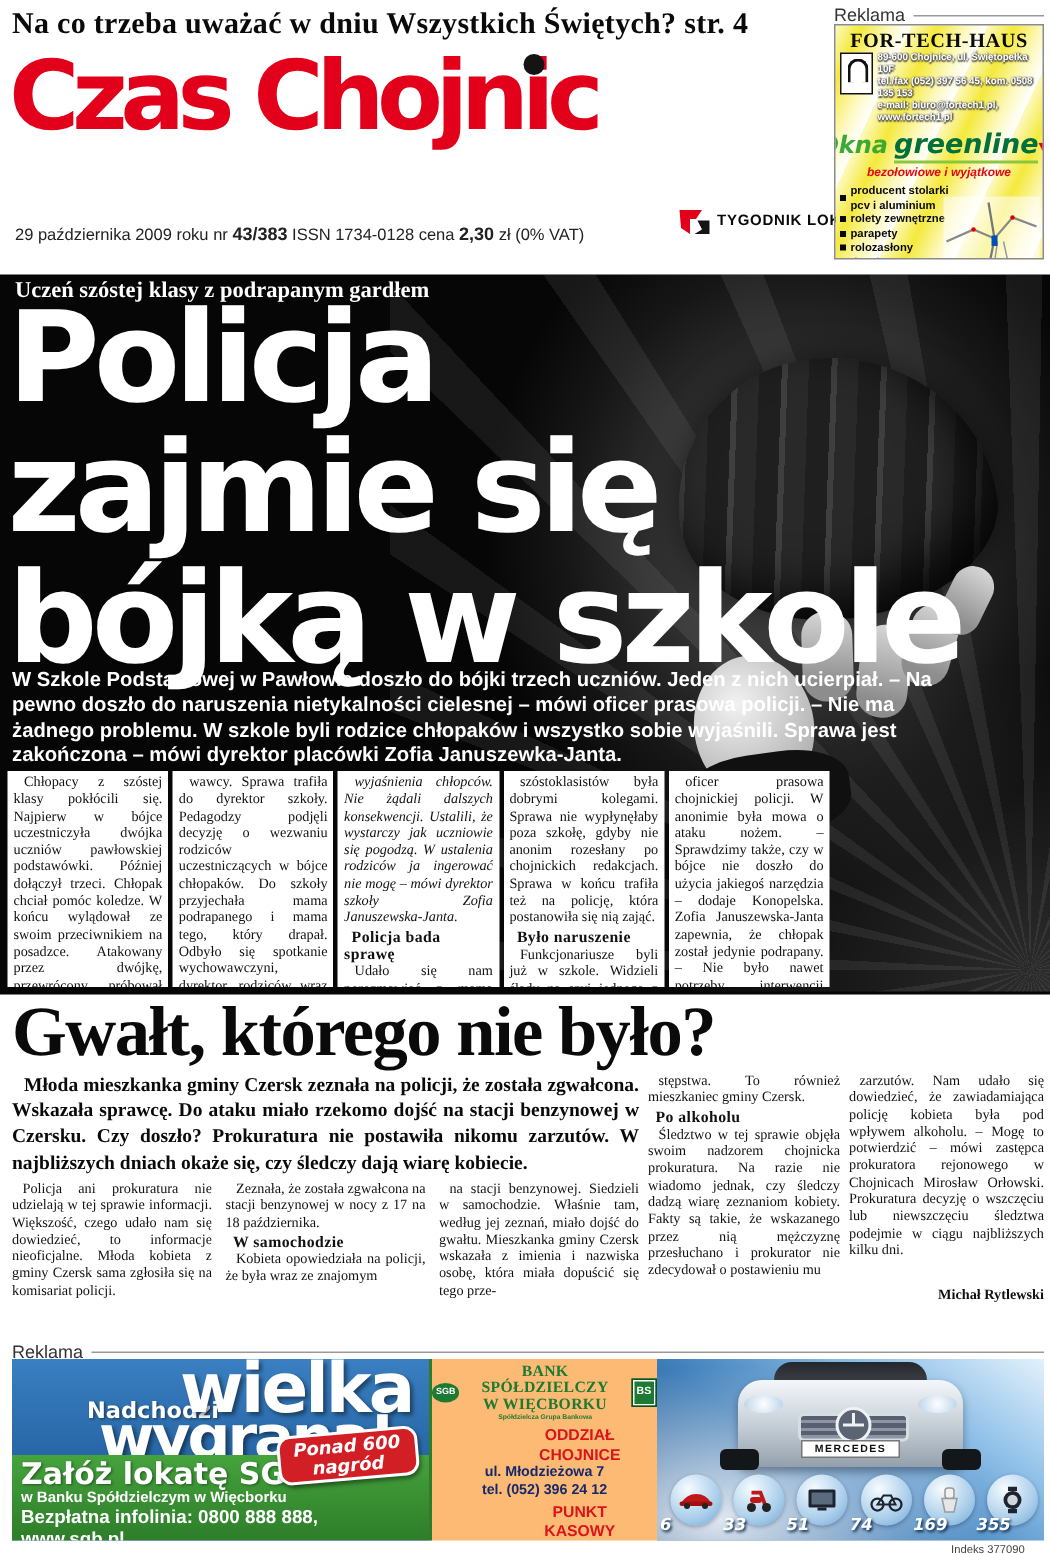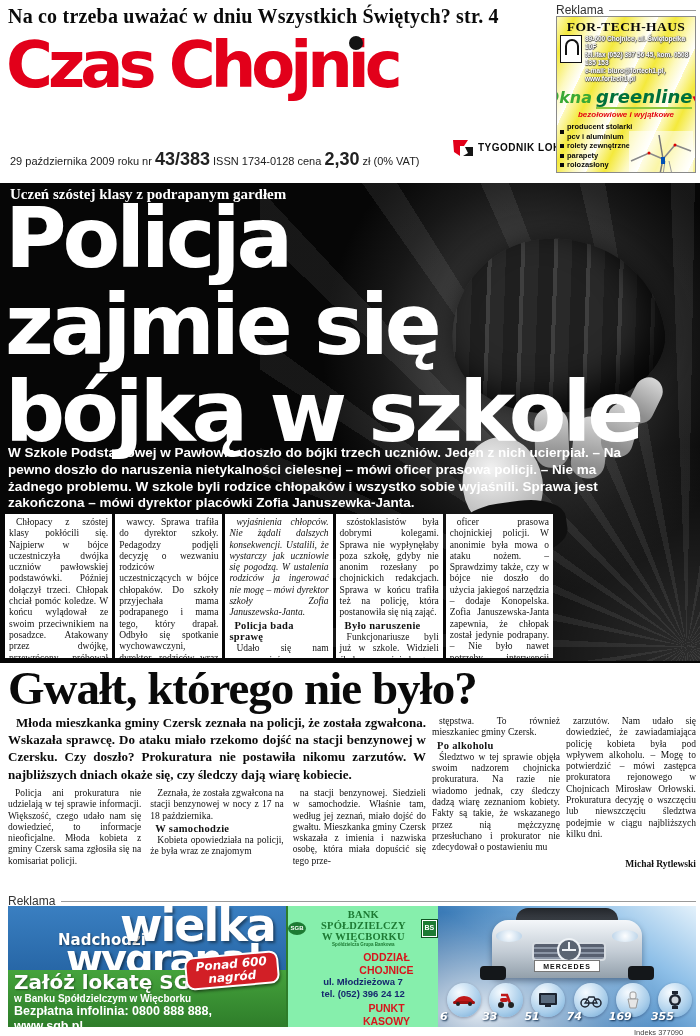--- a/index.html
+++ b/index.html
@@ -10,21 +10,21 @@
   
   .top-story{left:8px;top:4px;font:bold 20px/24px "Liberation Serif",serif;color:#0a0a0a;letter-spacing:.2px;}
   .rek-row{display:flex;align-items:center;gap:6px;font:12px "Liberation Sans",sans-serif;color:#333;}
   .rek-row .rule{flex:1;border-top:1px solid #999;}
   .rek-top{left:556px;top:3px;width:140px;}
   .logo{left:6px;top:32px;font-family:"DejaVu Sans","Liberation Sans",sans-serif;font-weight:bold;
         font-size:64px;line-height:1.05;color:#e2001a;letter-spacing:-5px;white-space:nowrap;}
   .logo-i{position:relative;}
   .logo-i::after{content:"";position:absolute;left:1px;top:8px;width:14px;height:14px;border-radius:50%;background:#141414;}
   .dateline{left:10px;top:149px;font:11px "Liberation Sans",sans-serif;color:#222;white-space:nowrap;}
-  .dateline b{font-size:18px;}
+  .dateline b{font-size:12px;}
   .tl{left:452px;top:138px;display:flex;align-items:center;gap:4px;}
   .tl-label{font:bold 10px "Liberation Sans",sans-serif;letter-spacing:.5px;color:#0a0a0a;}
 
   
   .fortech{left:556px;top:16px;width:140px;height:157px;border:1px solid #8a8a8a;box-sizing:border-box;
            background:repeating-linear-gradient(115deg,#fdf9c0 0px,#f4e93c 16px,#fdf9c0 34px,#fff 46px);
            overflow:hidden;font-family:"Liberation Sans",sans-serif;}
   .ft-title{font:bold 13.5px/15px "Liberation Serif",serif;text-align:center;letter-spacing:.4px;margin-top:2px;color:#0a0a0a;}
   .ft-head{display:flex;gap:3px;padding:1px 3px;}
   .ft-logo{flex:0 0 20px;height:26px;background:#fff;border:1px solid #111;position:relative;}
@@ -94,21 +94,21 @@
   .wielka{position:absolute;left:112px;top:-8px;font:bold 46px "DejaVu Sans",sans-serif;letter-spacing:-2px;text-shadow:2px 2px 3px rgba(0,0,0,.45);}
   .wygrana{position:absolute;left:58px;top:30px;font:bold 40px "DejaVu Sans",sans-serif;letter-spacing:-2px;text-shadow:2px 2px 3px rgba(0,0,0,.45);}
   .sgb-bot{position:absolute;left:0;right:0;top:64px;bottom:0;background:linear-gradient(180deg,#45a33c,#2e7d2a);padding:1px 6px;box-sizing:border-box;}
   .zaloz{font:bold 20px/22px "DejaVu Sans",sans-serif;text-shadow:1px 1px 2px rgba(0,0,0,.4);}
   .badge{position:absolute;right:8px;top:-16px;transform:rotate(-5deg);background:#d21f26;border:2px solid #fff;
          border-radius:9px;padding:2px 9px;text-align:center;color:#fff;font:bold italic 12px/12.5px "DejaVu Sans",sans-serif;
          box-shadow:1px 2px 3px rgba(0,0,0,.45);}
   .wbanku{font:bold 10px/11px "Liberation Sans",sans-serif;}
   .infolinia{font:bold 12.5px/15px "Liberation Sans",sans-serif;}
   
-  .bank{position:relative;width:152px;background:#86efac;border-left:2px solid #2e7d2a;box-sizing:border-box;overflow:hidden;}
+  .bank{position:relative;width:152px;background:#fdba74;border-left:2px solid #2e7d2a;box-sizing:border-box;overflow:hidden;}
   .bank-head{display:flex;align-items:center;justify-content:center;gap:3px;padding-top:3px;}
   .sgb-oval{width:20px;height:13px;border-radius:50%;background:#1d7a33;color:#fff;font:bold 6px/13px "Liberation Sans",sans-serif;text-align:center;}
   .bank-name{text-align:center;color:#1d7a33;font:bold 10.5px/11px "Liberation Serif",serif;letter-spacing:.2px;}
   .bank-group{font:4.5px/6px "Liberation Sans",sans-serif;color:#1d7a33;text-align:center;font-weight:bold;}
   .bs-box{width:17px;height:17px;background:#1d7a33;border:1px solid #0f5220;color:#fff;font:bold 7px/15px "Liberation Sans",sans-serif;text-align:center;box-shadow:inset 0 0 0 1px #fff;}
   .blk-bh{color:#d8151c;font:bold 10.5px/12.5px "Liberation Sans",sans-serif;text-align:center;margin:3px 12px 0;padding-left:47px;}
   .blk-ba{color:#15286e;font:bold 9.5px/11.5px "Liberation Sans",sans-serif;text-align:center;margin:0;}
   
   .merc{position:relative;flex:1;overflow:hidden;
         background:radial-gradient(300px 170px at 16% 88%,rgba(255,255,255,.85),rgba(255,255,255,0) 60%),

